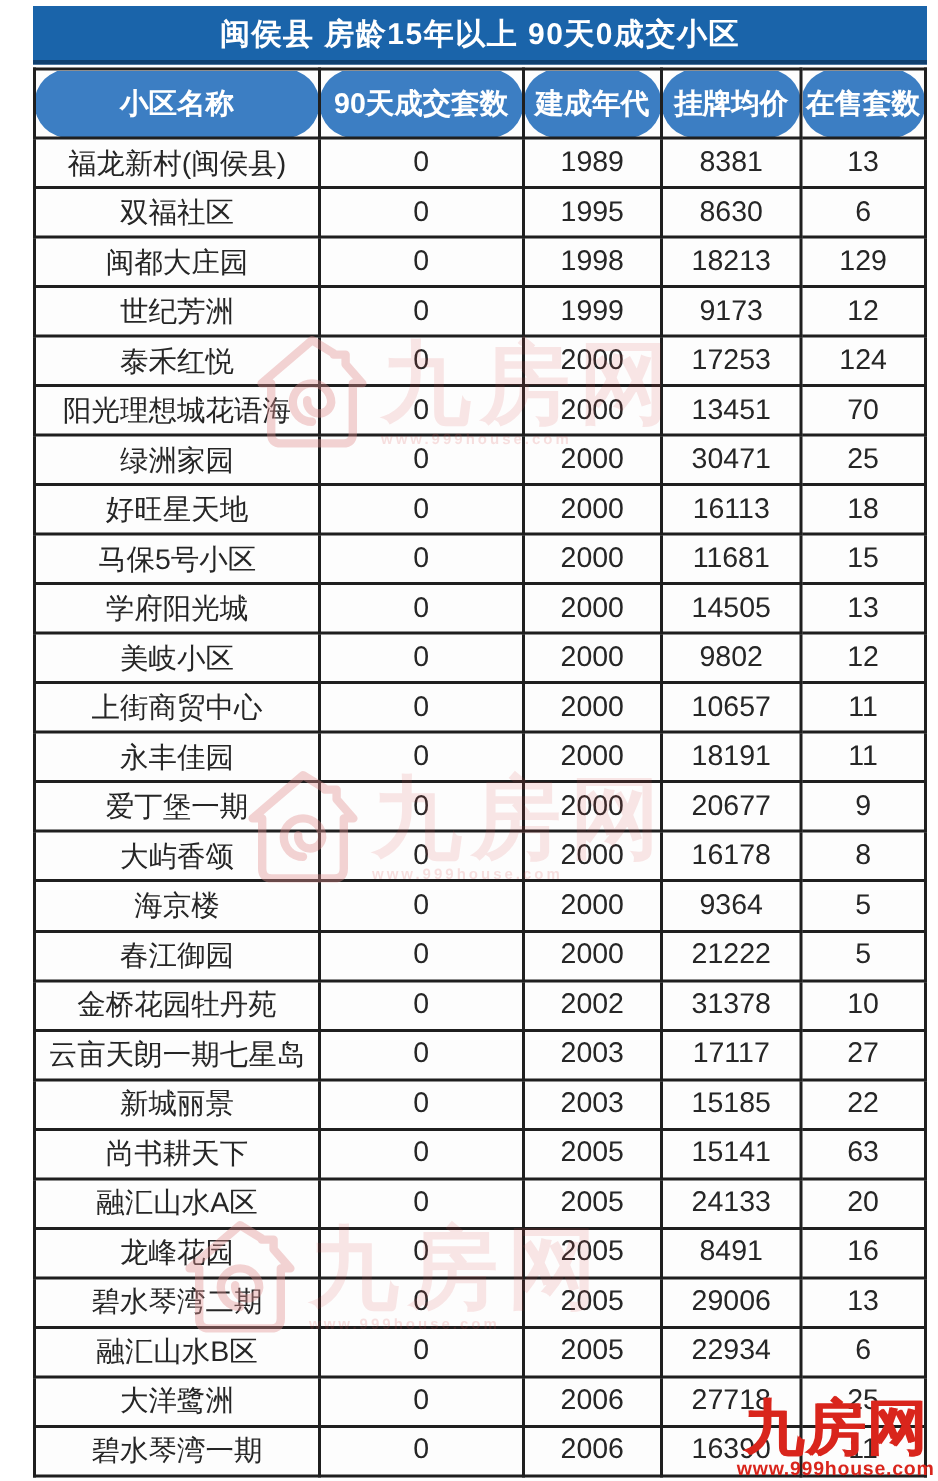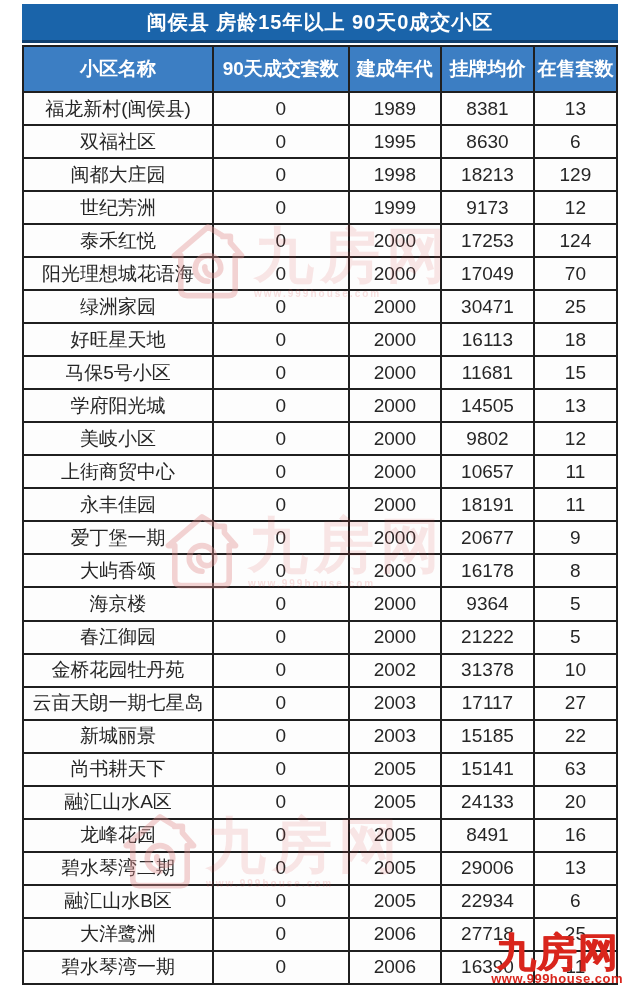--- a/index.html
+++ b/index.html
@@ -15,21 +15,21 @@
   }
   table.data-table{
     width:100%;height:940px;border-collapse:collapse;table-layout:fixed;
     background:#fdfdfd;
   }
   .data-table th,.data-table td{
     border:2px solid #1f1f1f;text-align:center;vertical-align:middle;padding:0;
     white-space:nowrap;overflow:hidden;
   }
   .data-table th{
-    background:#3c7ec3;color:#ffffff;font-size:19px;font-weight:bold;height:44px;
+    background:#3c7ec3;color:#ffffff;font-size:19px;font-weight:bold;height:44px;border-radius:23px;
   }
   .data-table td{font-size:19px;color:#262626;}
   
   .wm{position:absolute;display:flex;align-items:center;pointer-events:none;z-index:5;}
   .wm svg{width:80px;height:80px;opacity:.38;}
   .wm-body{margin-left:6px;}
   .wm-text{font-size:60px;font-weight:bold;color:#d84b4b;opacity:.13;letter-spacing:6px;line-height:1;}
   .wm-sub{font-size:10px;font-weight:bold;color:#d84b4b;opacity:.17;letter-spacing:2px;margin-top:2px;}
   
   .brand{position:absolute;right:2px;bottom:1px;text-align:center;z-index:6;pointer-events:none;}
@@ -94,21 +94,21 @@
           <td>泰禾红悦</td>
           <td>0</td>
           <td>2000</td>
           <td>17253</td>
           <td>124</td>
         </tr>
         <tr>
           <td>阳光理想城花语海</td>
           <td>0</td>
           <td>2000</td>
-          <td>17049</td>
+          <td>13451</td>
           <td>70</td>
         </tr>
         <tr>
           <td>绿洲家园</td>
           <td>0</td>
           <td>2000</td>
           <td>30471</td>
           <td>25</td>
         </tr>
         <tr>

